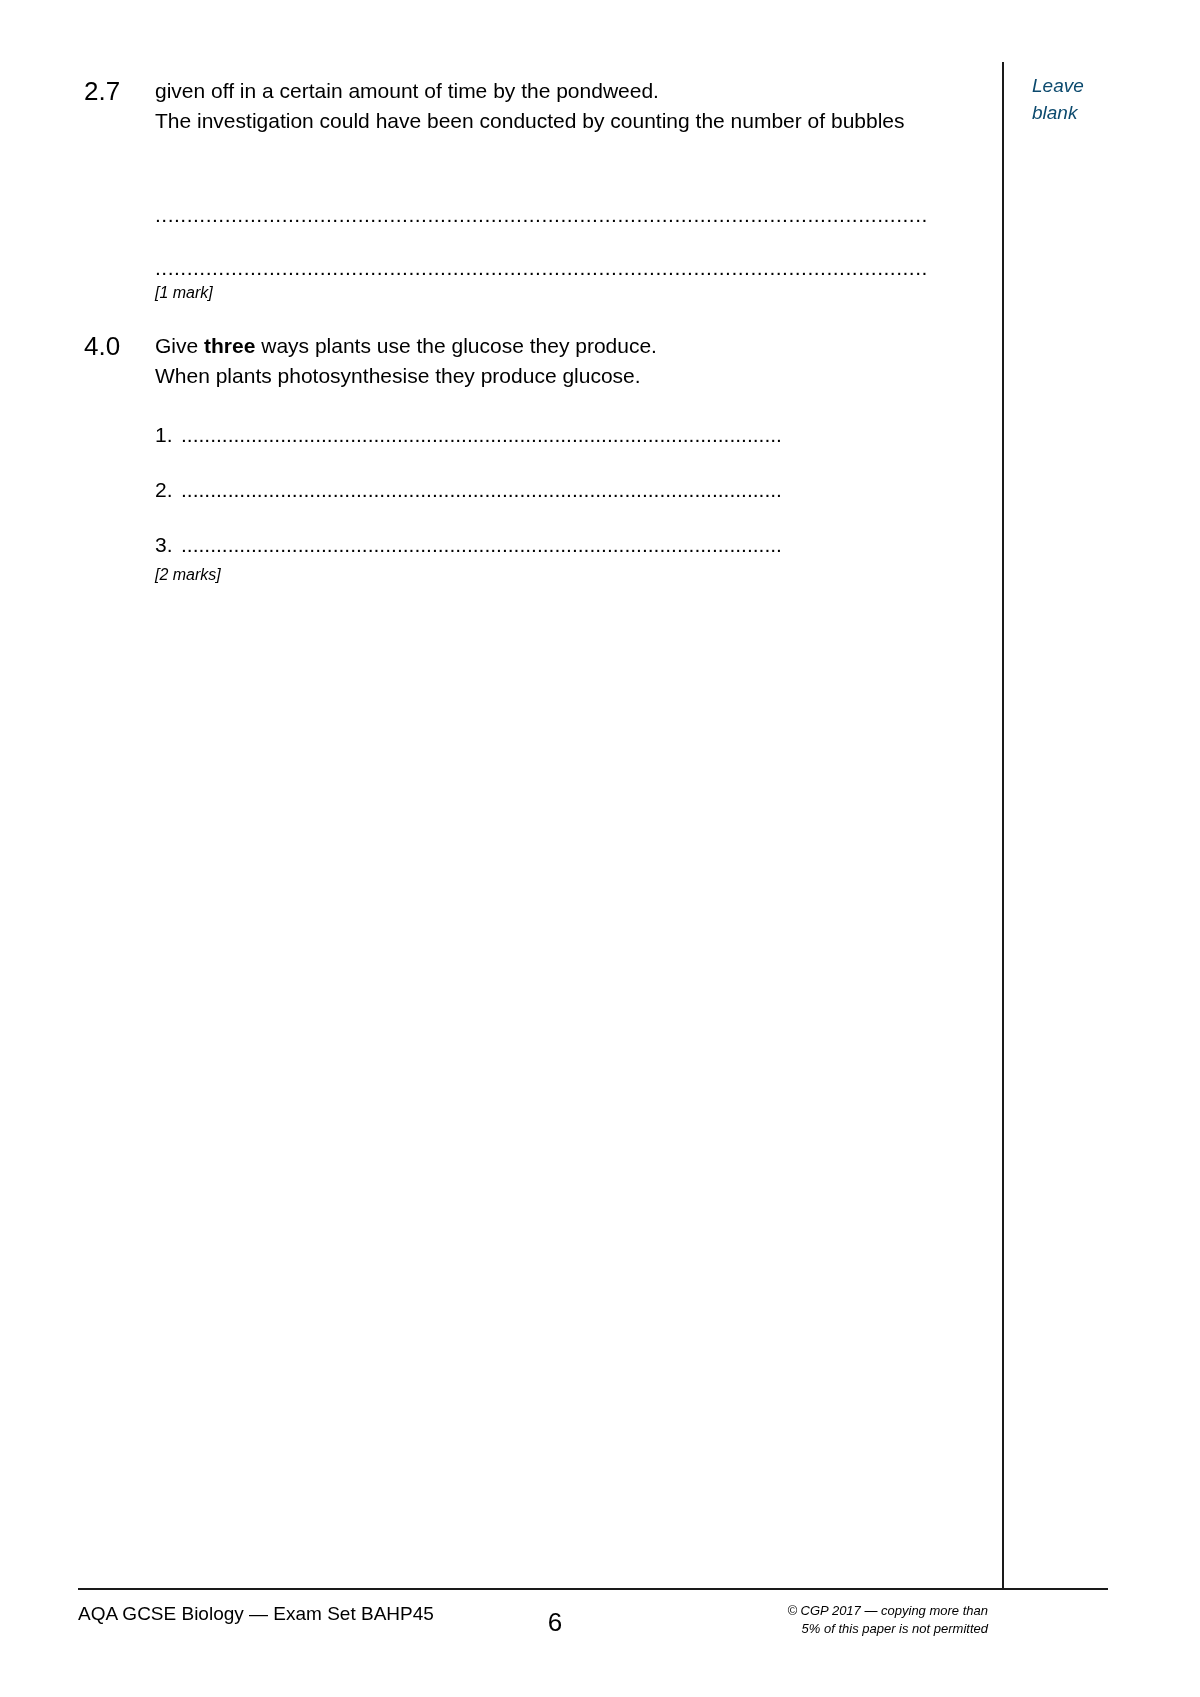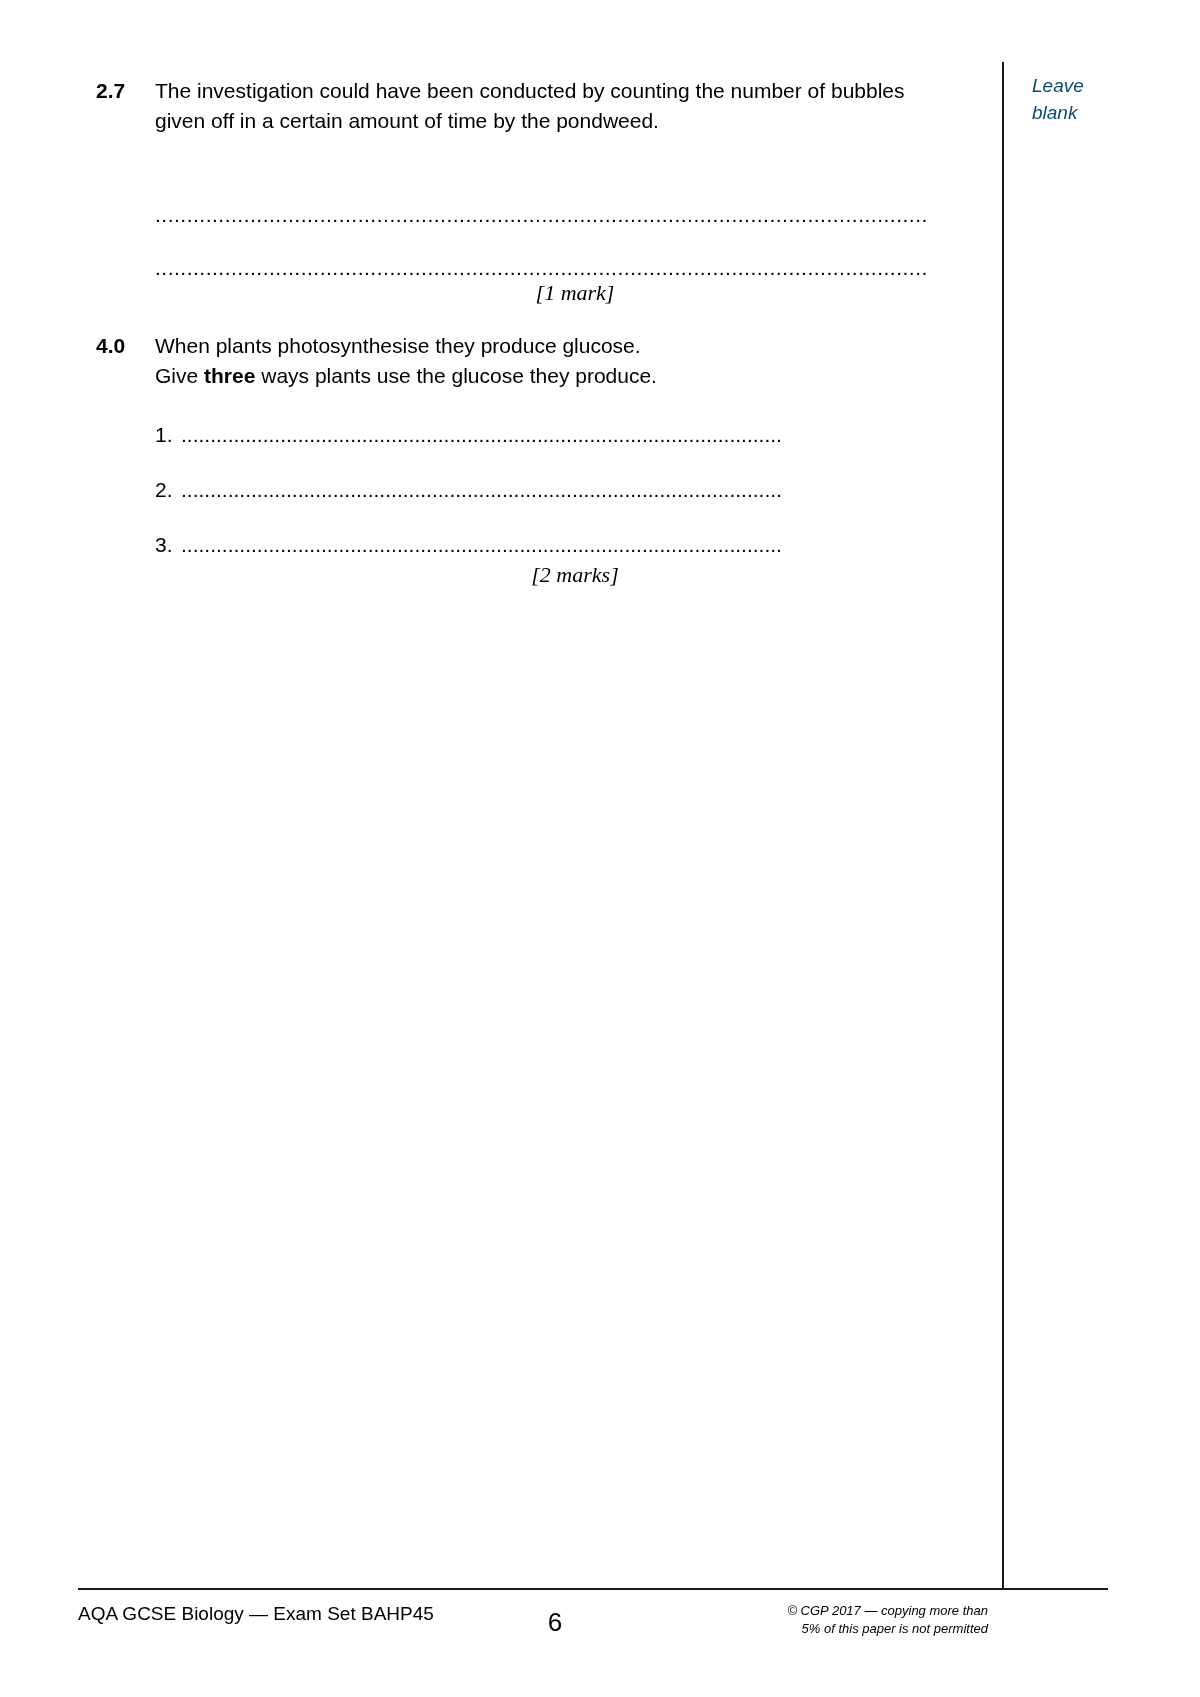--- a/index.html
+++ b/index.html
@@ -40,24 +40,24 @@
   }
 
   
   .question {
     position: absolute;
     left: 0;
     width: 1002px;
   }
   .q-number {
     position: absolute;
-    left: 96px;
+    left: 84px;
     top: 0;
-    font-weight: bold;
-    font-size: 21px;
+    font-weight: normal;
+    font-size: 26px;
     line-height: 30px;
   }
   .q-body {
     position: absolute;
     left: 155px;
     top: 0;
     width: 840px;
     font-size: 21px;
     line-height: 30px;
   }
@@ -88,26 +88,25 @@
     overflow: hidden;
   }
   .numbered-line .num {
     display: inline-block;
     width: 26px;
   }
 
   .marks {
     position: absolute;
     font-style: italic;
-    font-size: 22px;
+    font-size: 16px;
     line-height: 26px;
-    text-align: center;
+    text-align: left;
     width: 840px;
     left: 155px;
-    font-family: Liberation Serif, serif;
   }
 
   
   .footer-rule {
     position: absolute;
     left: 78px;
     top: 1588px;
     width: 1030px;
     height: 0;
     border-top: 2px solid #1a1a1a;
@@ -155,35 +154,35 @@
   <div class="margin-rule"></div>
 
   <div class="leave-blank">
     <div>Leave</div>
     <div>blank</div>
   </div>
 
   <div class="question" style="top:76px;">
     <div class="q-number">2.7</div>
     <div class="q-body">
+      <p>given off in a certain amount of time by the pondweed.</p>
       <p>The investigation could have been conducted by counting the number of bubbles</p>
-      <p>given off in a certain amount of time by the pondweed.</p>
     </div>
   </div>
 
   <div class="dotline" style="left:155px; top:205px; width:840px;">..........................................................................................................................</div>
   <div class="dotline" style="left:155px; top:258px; width:840px;">..........................................................................................................................</div>
 
   <div class="marks" style="top:280px;">[1 mark]</div>
 
   <div class="question" style="top:331px;">
     <div class="q-number">4.0</div>
     <div class="q-body">
+      <p><span>Give </span><b>three</b><span> ways plants use the glucose they produce.</span></p>
       <p>When plants photosynthesise they produce glucose.</p>
-      <p><span>Give </span><b>three</b><span> ways plants use the glucose they produce.</span></p>
     </div>
   </div>
 
   <div class="numbered-line" style="left:155px; top:424px; width:840px;">
     <span class="num">1.</span><span>.......................................................................................................</span>
   </div>
 
   <div class="numbered-line" style="left:155px; top:479px; width:840px;">
     <span class="num">2.</span><span>.......................................................................................................</span>
   </div>

